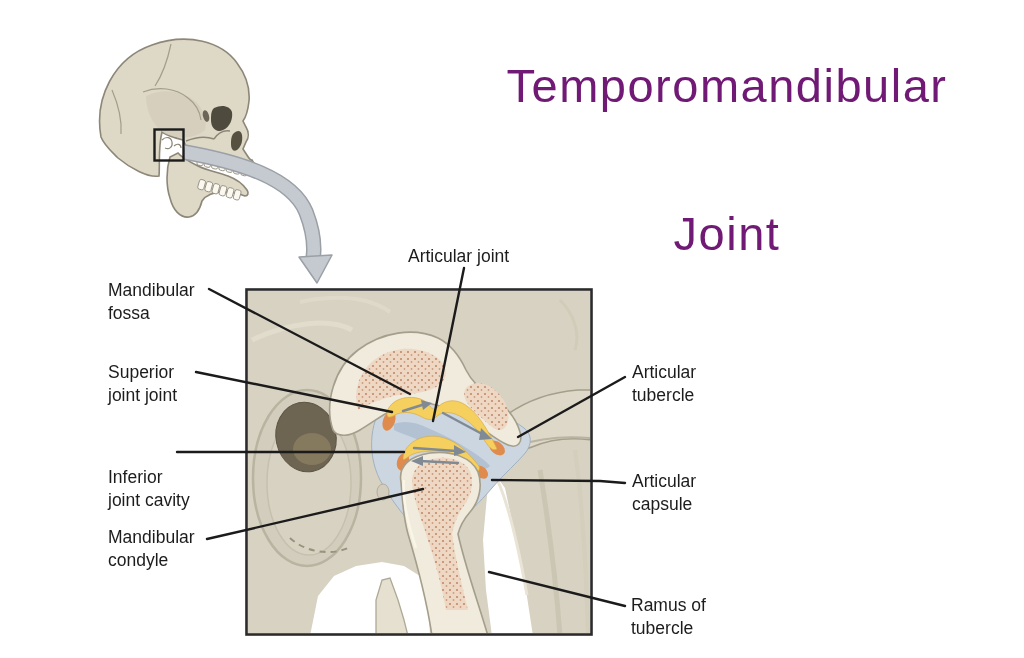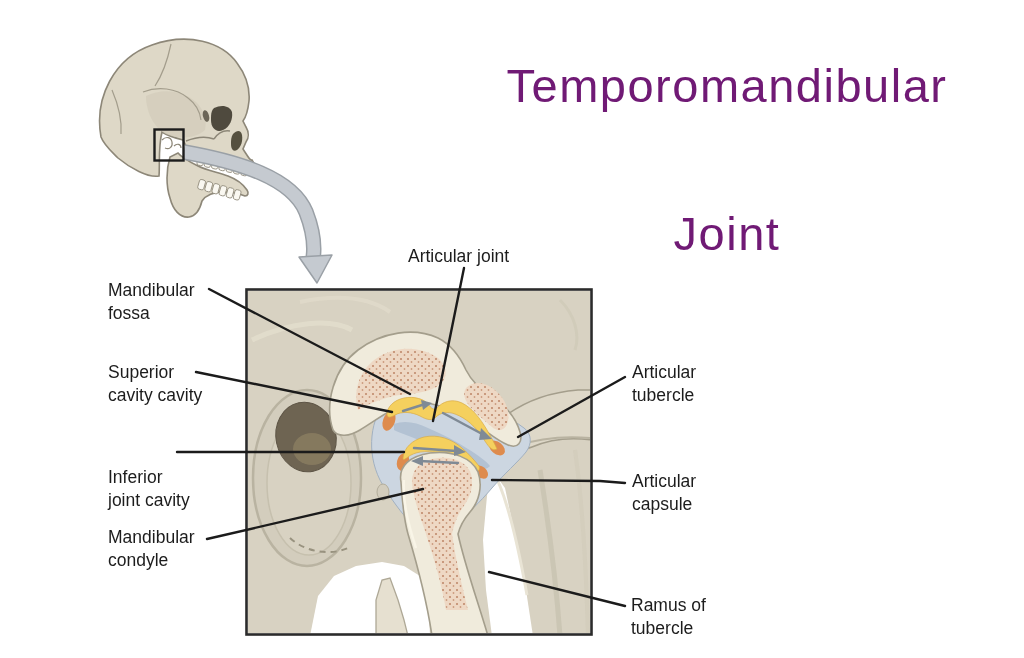--- a/index.html
+++ b/index.html
@@ -240,21 +240,21 @@
   </g>
 </svg>
 
 <div id="title-line-1" class="title-line">Temporomandibular</div>
 <div id="title-line-2" class="title-line">Joint</div>
 
 <div class="lbl" style="left:408px;top:245px">Articular joint</div>
 <div class="lbl" style="left:108px;top:279px">Mandibular
 fossa</div>
 <div class="lbl" style="left:108px;top:361px">Superior
-cavity cavity</div>
+joint joint</div>
 <div class="lbl" style="left:108px;top:466px">Inferior
 joint cavity</div>
 <div class="lbl" style="left:108px;top:526px">Mandibular
 condyle</div>
 <div class="lbl" style="left:632px;top:361px">Articular
 tubercle</div>
 <div class="lbl" style="left:632px;top:470px">Articular
 capsule</div>
 <div class="lbl" style="left:631px;top:594px">Ramus of
 tubercle</div>

